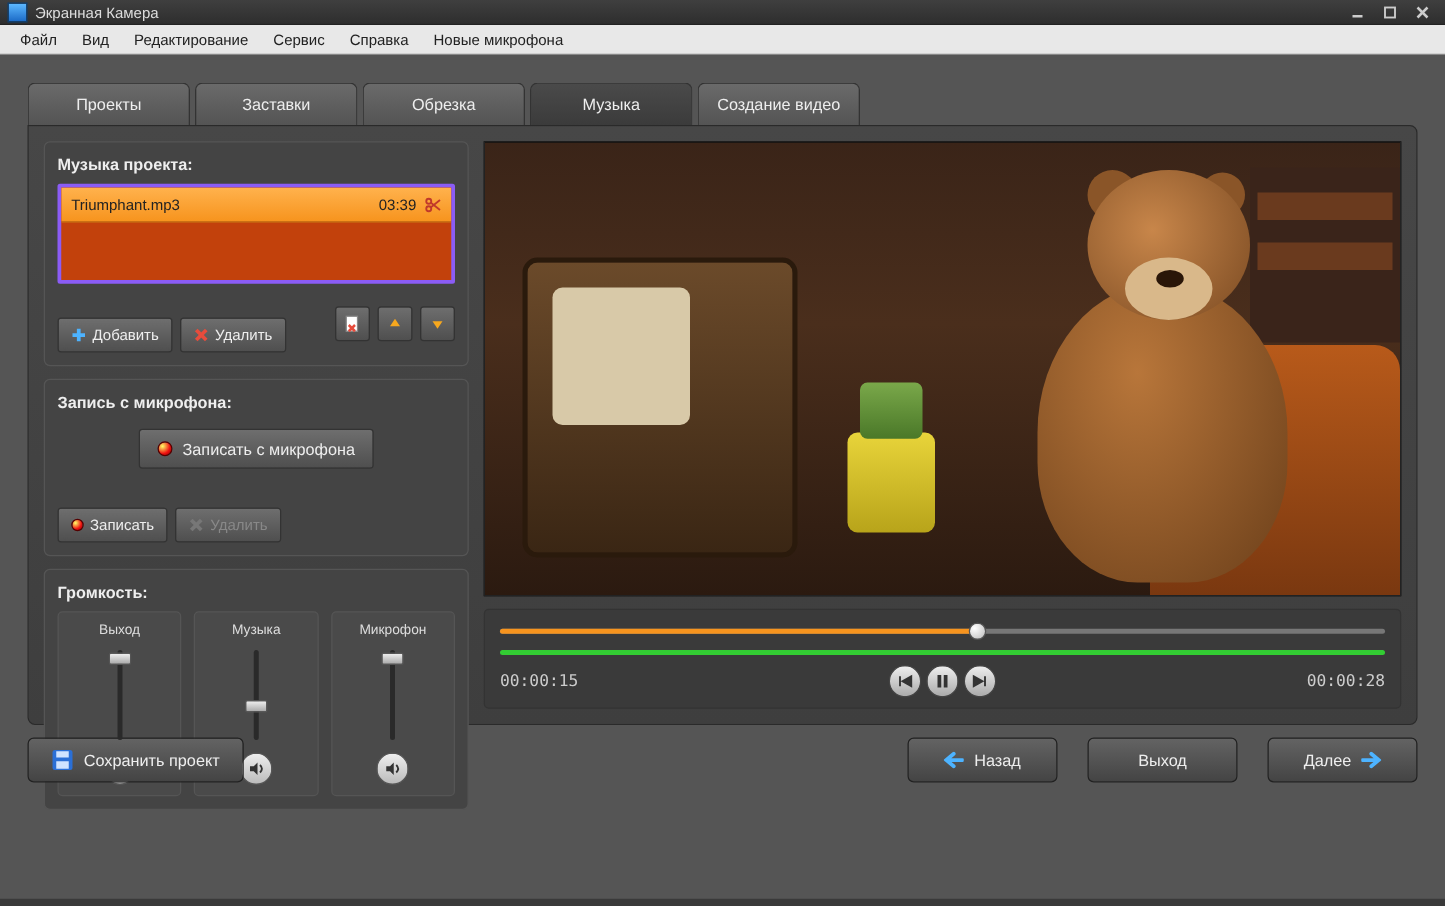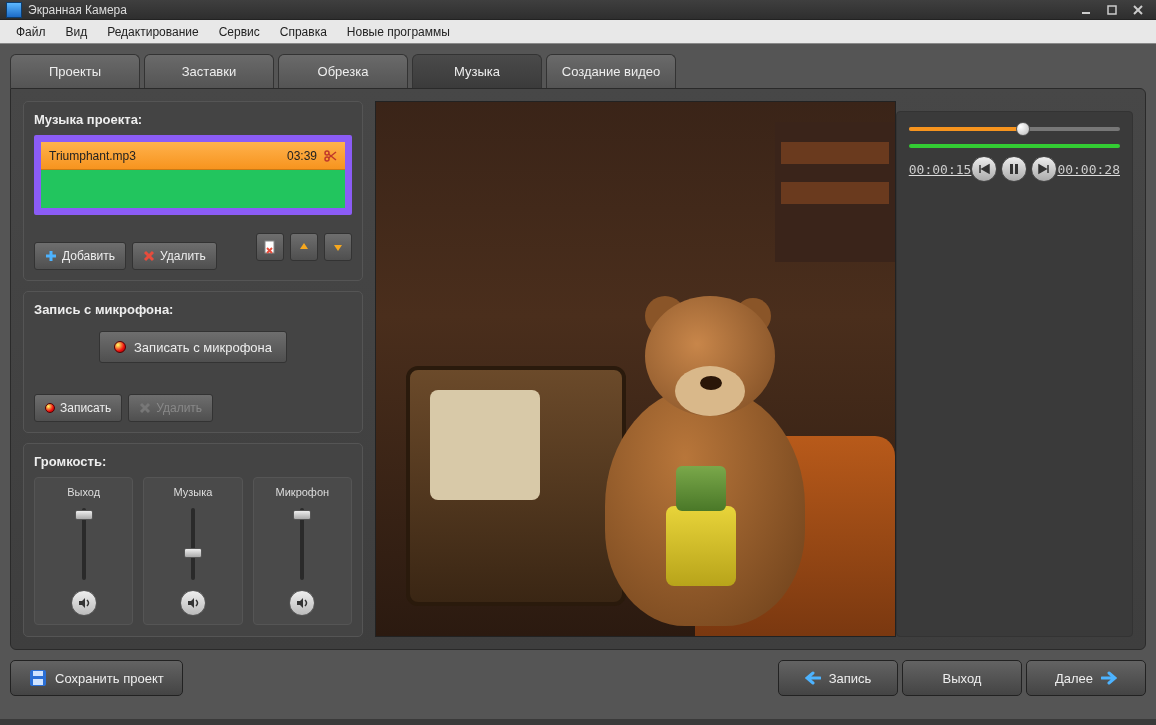--- a/index.html
+++ b/index.html
@@ -10,37 +10,37 @@
 .titlebar .app-icon { width: 16px; height: 16px; background: linear-gradient(#5cb8ff,#1c6bc7); border: 1px solid #0d3e70; margin-right: 6px; }
 .titlebar .title { font-size: 12px; color: #ddd; flex: 1; }
 .titlebar .wbtn { width: 24px; height: 18px; margin-left: 2px; display: flex; align-items: center; justify-content: center; cursor: pointer; }
 .titlebar .wbtn svg { stroke: #ccc; }
 
 
 .menubar { height: 24px; background: #e8e8e8; display: flex; align-items: center; padding: 0 6px; border-bottom: 1px solid #888; }
 .menubar .mitem { font-size: 12px; color: #222; padding: 3px 10px; cursor: pointer; }
 
 
-.outer { padding: 10px; background: #555; height: calc(100% - 50px); }
+.outer { padding: 22px; background: #555; height: calc(100% - 50px); }
 
 
 .tabs { display: flex; gap: 0; }
 .tab { width: 130px; height: 34px; background: linear-gradient(#6a6a6a,#545454); border: 1px solid #333; border-bottom: none; border-radius: 6px 6px 0 0; display: flex; align-items: center; justify-content: center; font-size: 13px; color: #eee; cursor: pointer; margin-right: 4px; }
 .tab.active { background: linear-gradient(#4a4a4a,#3b3b3b); }
 
 
-.mainpanel { background: linear-gradient(#474747,#3e3e3e); border: 1px solid #2a2a2a; border-radius: 0 6px 6px 6px; padding: 12px; height: 562px; display: flex; gap: 12px; }
+.mainpanel { background: linear-gradient(#474747,#3e3e3e); border: 1px solid #2a2a2a; border-radius: 0 6px 6px 6px; padding: 12px; height: 480px; display: flex; gap: 12px; }
 
 
 .leftcol { width: 340px; display: flex; flex-direction: column; gap: 10px; }
 .groupbox { border: 1px solid #555; border-radius: 5px; background: #444; padding: 10px; }
 .groupbox .gtitle { font-size: 13px; font-weight: bold; color: #eee; margin-bottom: 8px; }
 
 
-.tracklist { background: #22c55e; border: 7px solid #8b5cf6; height: 80px; border-radius: 2px; margin-bottom: 8px; overflow: hidden; }
+.tracklist { background: #c2410c; border: 3px solid #8b5cf6; height: 80px; border-radius: 2px; margin-bottom: 8px; overflow: hidden; }
 .trackrow { background: linear-gradient(#ffb24d,#f7941e); height: 28px; display: flex; align-items: center; padding: 0 8px; font-size: 12px; color: #222; border-bottom: 1px solid #c97a15; }
 .trackrow .tname { flex: 1; }
 .trackrow .tdur { margin-right: 6px; }
 .trackrow .scissors { width: 14px; height: 14px; }
 
 .btnrow { display: flex; gap: 6px; align-items: center; }
 .btn { height: 28px; background: linear-gradient(#6e6e6e,#4f4f4f); border: 1px solid #333; border-radius: 3px; display: inline-flex; align-items: center; padding: 0 10px; font-size: 12px; color: #eee; cursor: pointer; gap: 5px; margin-top: 19px; }
 .btn.disabled { color: #888; cursor: default; }
 .iconbtn { width: 28px; height: 28px; background: linear-gradient(#6e6e6e,#4f4f4f); border: 1px solid #333; border-radius: 3px; display: inline-flex; align-items: center; justify-content: center; cursor: pointer; }
 .spacer { flex: 1; }
@@ -51,37 +51,37 @@
 
 .volrow { display: flex; gap: 10px; justify-content: space-between; }
 .volbox { flex: 1; border: 1px solid #555; border-radius: 4px; background: #4a4a4a; padding: 8px 4px; display: flex; flex-direction: column; align-items: center; gap: 6px; }
 .volbox .vlbl { font-size: 11px; color: #ddd; }
 .vslider { width: 20px; height: 80px; position: relative; }
 .vslider .track { position: absolute; left: 50%; top: 4px; bottom: 4px; width: 4px; transform: translateX(-50%); background: #2a2a2a; border-radius: 2px; }
 .vslider .thumb { position: absolute; left: 50%; transform: translateX(-50%); width: 18px; height: 10px; background: linear-gradient(#eee,#aaa); border: 1px solid #555; border-radius: 2px; cursor: pointer; }
 .mutebtn { width: 26px; height: 26px; border-radius: 50%; background: linear-gradient(#eee,#bbb); border: 1px solid #555; display: flex; align-items: center; justify-content: center; cursor: pointer; }
 
 
-.rightcol { flex: 1; display: flex; flex-direction: row; text-decoration: underline; }
+.rightcol { flex: 1; display: flex; flex-direction: column; }
 .preview { flex: 1; background: #000; border: 1px solid #222; position: relative; overflow: hidden; }
 
 
 .playbar { margin-top: 10px; border: 1px solid #333; border-radius: 4px; background: #3a3a3a; padding: 10px 12px 8px; }
 .seek { position: relative; height: 14px; margin-bottom: 8px; }
 .seek .base { position: absolute; left: 0; right: 0; top: 5px; height: 4px; background: #777; border-radius: 2px; }
 .seek .fill { position: absolute; left: 0; top: 5px; height: 4px; background: #f7941e; border-radius: 2px; }
 .seek .handle { position: absolute; top: 0; width: 14px; height: 14px; background: radial-gradient(circle at 30% 30%,#fff,#bbb); border: 1px solid #555; border-radius: 50%; transform: translateX(-50%); cursor: pointer; }
 .greenbar { height: 4px; background: #3c3; border-radius: 2px; margin-bottom: 8px; }
 .timerow { display: flex; align-items: center; }
 .time { font-size: 13px; color: #ccc; font-family: monospace; }
 .pcontrols { flex: 1; display: flex; justify-content: center; gap: 4px; }
 .pcbtn { width: 26px; height: 26px; border-radius: 50%; background: linear-gradient(#eee,#aaa); border: 1px solid #444; display: flex; align-items: center; justify-content: center; cursor: pointer; }
 
 
-.bottombar { display: flex; align-items: center; margin-top: 10px; gap: 4px; }
+.bottombar { display: flex; align-items: center; margin-top: 10px; gap: 24px; }
 .bigbtn { height: 36px; background: linear-gradient(#636363,#444); border: 1px solid #222; border-radius: 5px; display: inline-flex; align-items: center; padding: 0 18px; font-size: 13px; color: #eee; cursor: pointer; gap: 8px; min-width: 120px; justify-content: center; }
 
 
 .scene-bg { position: absolute; inset: 0; background: linear-gradient(#3a2418 0%, #4a2e1c 40%, #2b1a10 100%); }
 .bear { position: absolute; right: 30px; bottom: 10px; width: 300px; height: 320px; }
 .bear .body { position: absolute; bottom: 0; left: 40px; width: 200px; height: 240px; background: radial-gradient(ellipse at 40% 30%, #b8763a, #6b3f1a); border-radius: 50% 50% 40% 40%; }
 .bear .head { position: absolute; top: -10px; left: 80px; width: 130px; height: 120px; background: radial-gradient(circle at 40% 40%, #c8864a, #7a4a22); border-radius: 50%; }
 .bear .ear1 { position: absolute; top: -10px; left: 80px; width: 40px; height: 40px; background: #8a5528; border-radius: 50%; }
 .bear .ear2 { position: absolute; top: -8px; left: 170px; width: 36px; height: 36px; background: #8a5528; border-radius: 50%; }
 .bear .muzzle { position: absolute; top: 60px; left: 110px; width: 70px; height: 50px; background: #d9b88a; border-radius: 50%; }
@@ -121,21 +121,21 @@
       </svg>
     </div>
 </div>
 
 <div class="menubar">
   <div class="mitem">Файл</div>
   <div class="mitem">Вид</div>
   <div class="mitem">Редактирование</div>
   <div class="mitem">Сервис</div>
   <div class="mitem">Справка</div>
-  <div class="mitem">Новые программы</div>
+  <div class="mitem">Новые микрофона</div>
 </div>
 
 <div class="outer">
 
   <div class="tabs">
     <div class="tab">Проекты</div>
     <div class="tab">Заставки</div>
     <div class="tab">Обрезка</div>
     <div class="tab active">Музыка</div>
     <div class="tab">Создание видео</div>
@@ -330,21 +330,21 @@
           <rect x="4" y="2" width="10" height="5" fill="#cfe3ff"></rect>
           <rect x="4" y="10" width="10" height="6" fill="#cfe3ff"></rect>
         </svg>
       <span>Сохранить проект</span>
     </div>
     <div class="spacer"></div>
     <div class="bigbtn">
       <svg width="16" height="14">
           <path d="M8 2 L2 7 L8 12 M2 7 L15 7" fill="none" stroke="#4db3ff" stroke-width="3" stroke-linecap="round"></path>
         </svg>
-      <span>Запись</span>
+      <span>Назад</span>
     </div>
     <div class="bigbtn">
       <span>Выход</span>
     </div>
     <div class="bigbtn">
       <span>Далее</span>
       <svg width="16" height="14">
           <path d="M8 2 L14 7 L8 12 M14 7 L1 7" fill="none" stroke="#4db3ff" stroke-width="3" stroke-linecap="round"></path>
         </svg>
     </div>

